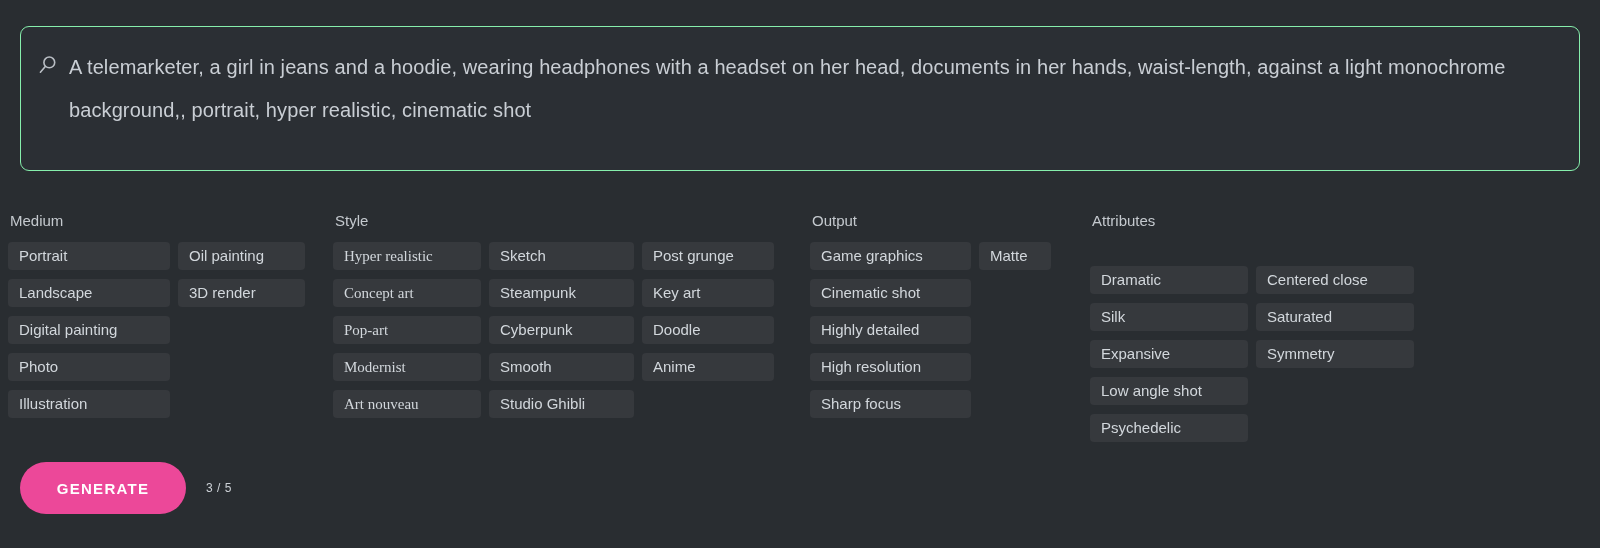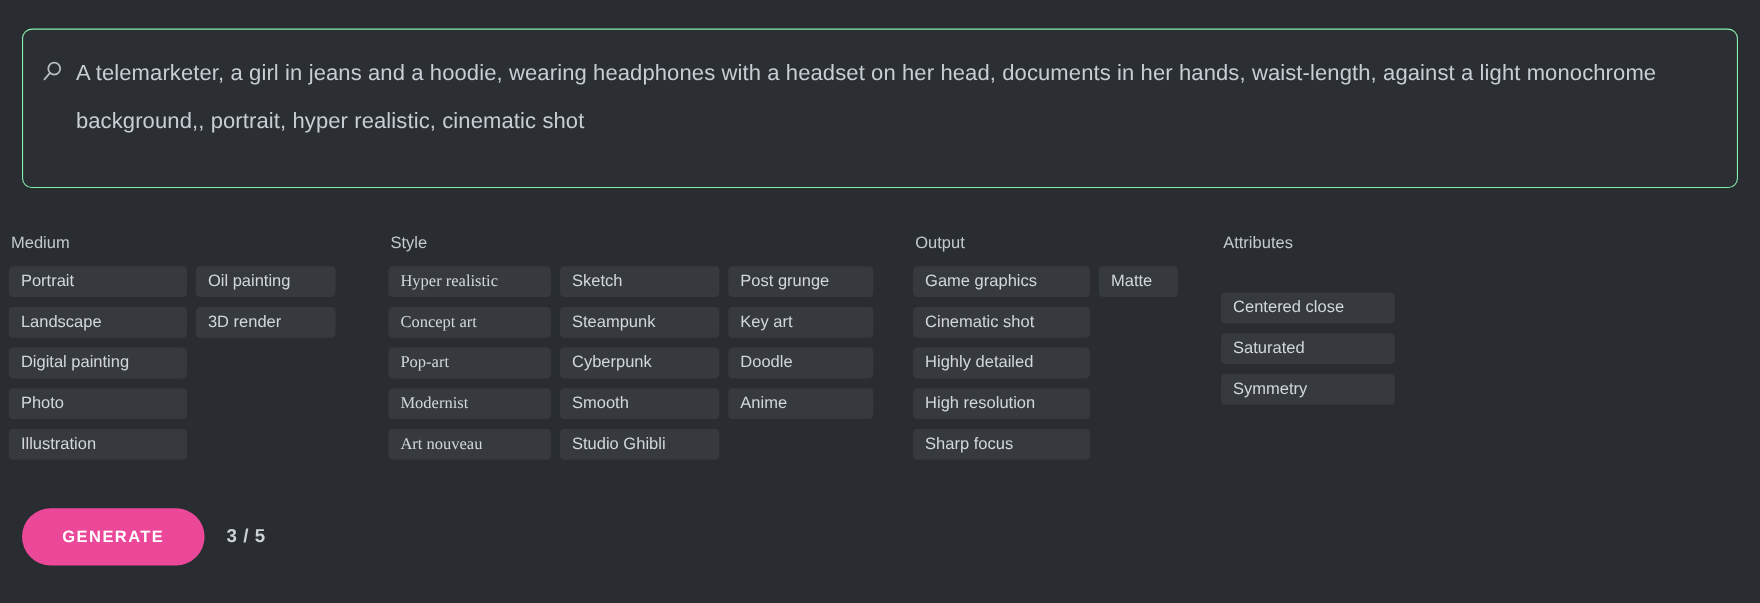--- a/index.html
+++ b/index.html
@@ -73,21 +73,21 @@
     height: 28px;
     border-radius: 4px;
     padding: 0 11px;
     white-space: nowrap;
     cursor: pointer;
     user-select: none;
   }
 
   
   .g-medium     { margin-left: 0px; }
-  .g-style      { margin-left: 48px; }
+  .g-style      { margin-left: 28px; }
   .g-output     { margin-left: 36px; }
   .g-attributes { margin-left: 39px; gap: 24px; }
 
   
   .g-medium .tag-col:nth-child(1) .tag     { width: 162px; }
   .g-medium .tag-col:nth-child(2) .tag     { width: 127px; }
   .g-style  .tag-col:nth-child(1) .tag     { width: 148px; font-family: Liberation Serif, serif; }
   .g-style  .tag-col:nth-child(2) .tag     { width: 145px; }
   .g-style  .tag-col:nth-child(3) .tag     { width: 132px; }
   .g-output .tag-col:nth-child(1) .tag     { width: 161px; }
@@ -111,24 +111,23 @@
     height: 52px;
     font-family: "Liberation Sans", sans-serif;
     font-size: 15px;
     font-weight: bold;
     letter-spacing: 1.3px;
     cursor: pointer;
   }
   .counter {
     margin-left: 20px;
     color: #cdd2d7;
-    font-size: 17px;
+    font-size: 12px;
     letter-spacing: .5px;
     white-space: pre;
-    font-weight: bold;
   }
 </style>
 </head>
 <body>
 
 <div id="app">
 
   <div class="prompt-box">
     <span class="search-icon">
       <svg width="22" height="22" viewBox="0 0 22 22" fill="none" stroke="currentColor" stroke-width="1.6">
@@ -197,20 +196,27 @@
         <div class="tag-col">
           <div class="tag">Matte</div>
         </div>
       </div>
     </div>
 
     <div class="group g-attributes">
       <div class="group-title">Attributes</div>
       <div class="group-cols">
         <div class="tag-col">
+          <div class="tag">Dramatic</div>
+          <div class="tag">Silk</div>
+          <div class="tag">Expansive</div>
+          <div class="tag">Low angle shot</div>
+          <div class="tag">Psychedelic</div>
+        </div>
+        <div class="tag-col">
           <div class="tag">Centered close</div>
           <div class="tag">Saturated</div>
           <div class="tag">Symmetry</div>
         </div>
       </div>
     </div>
 
   </div>
 
   <div class="footer">

